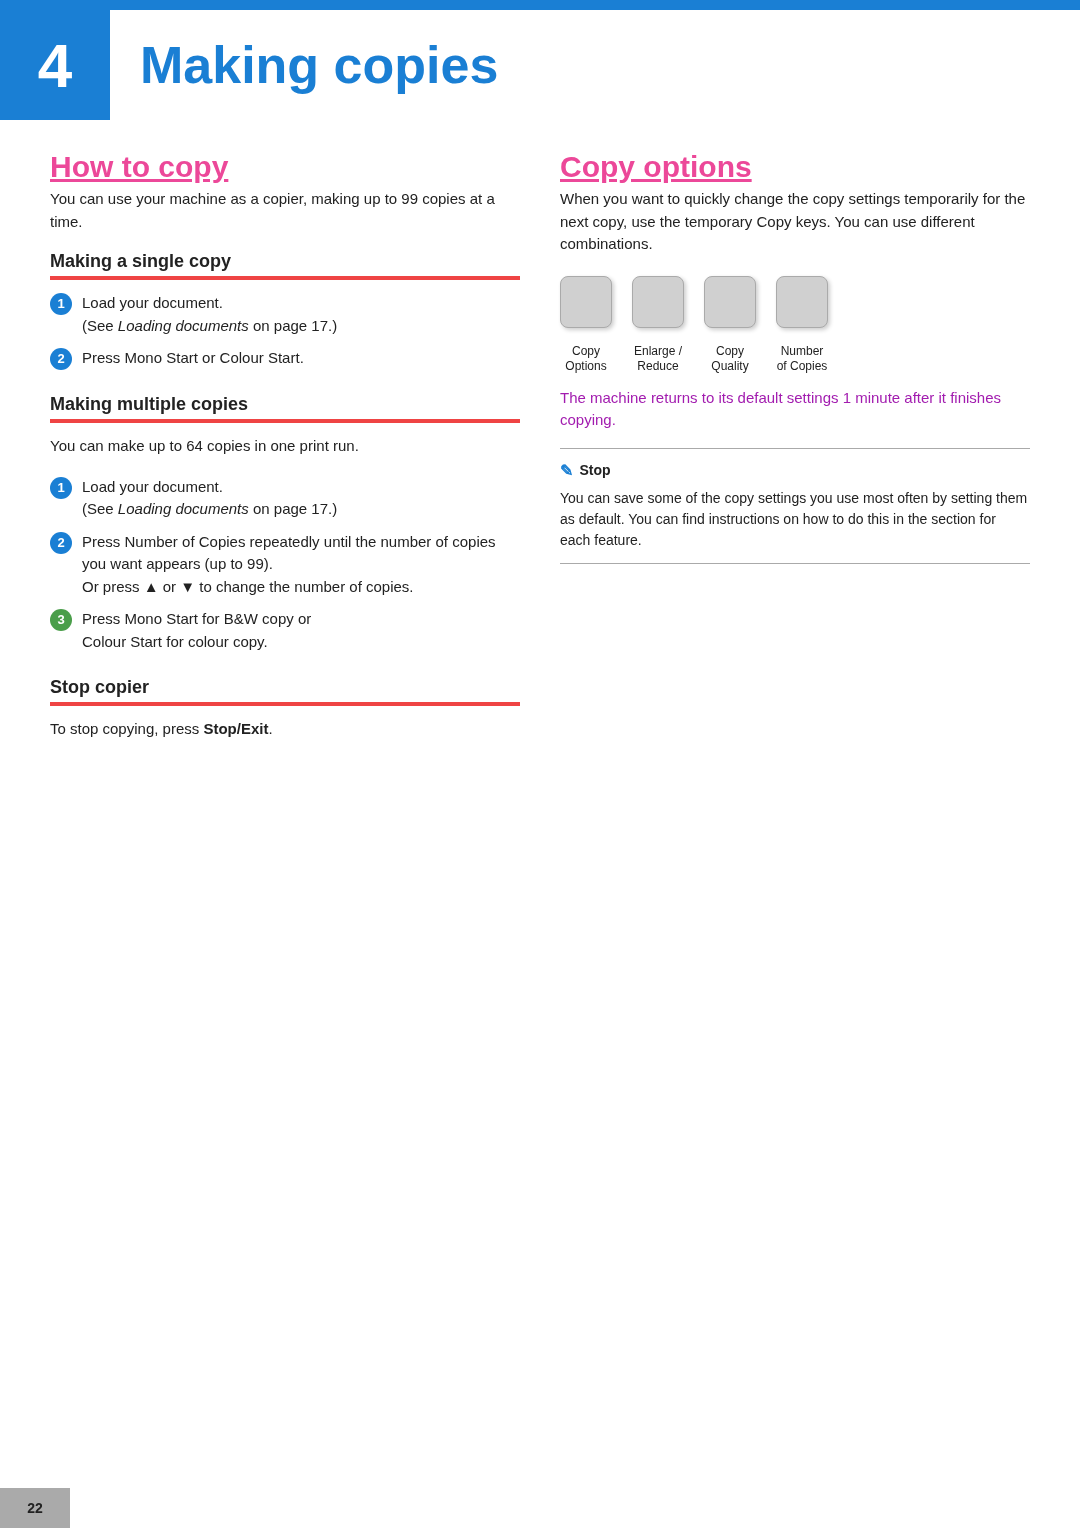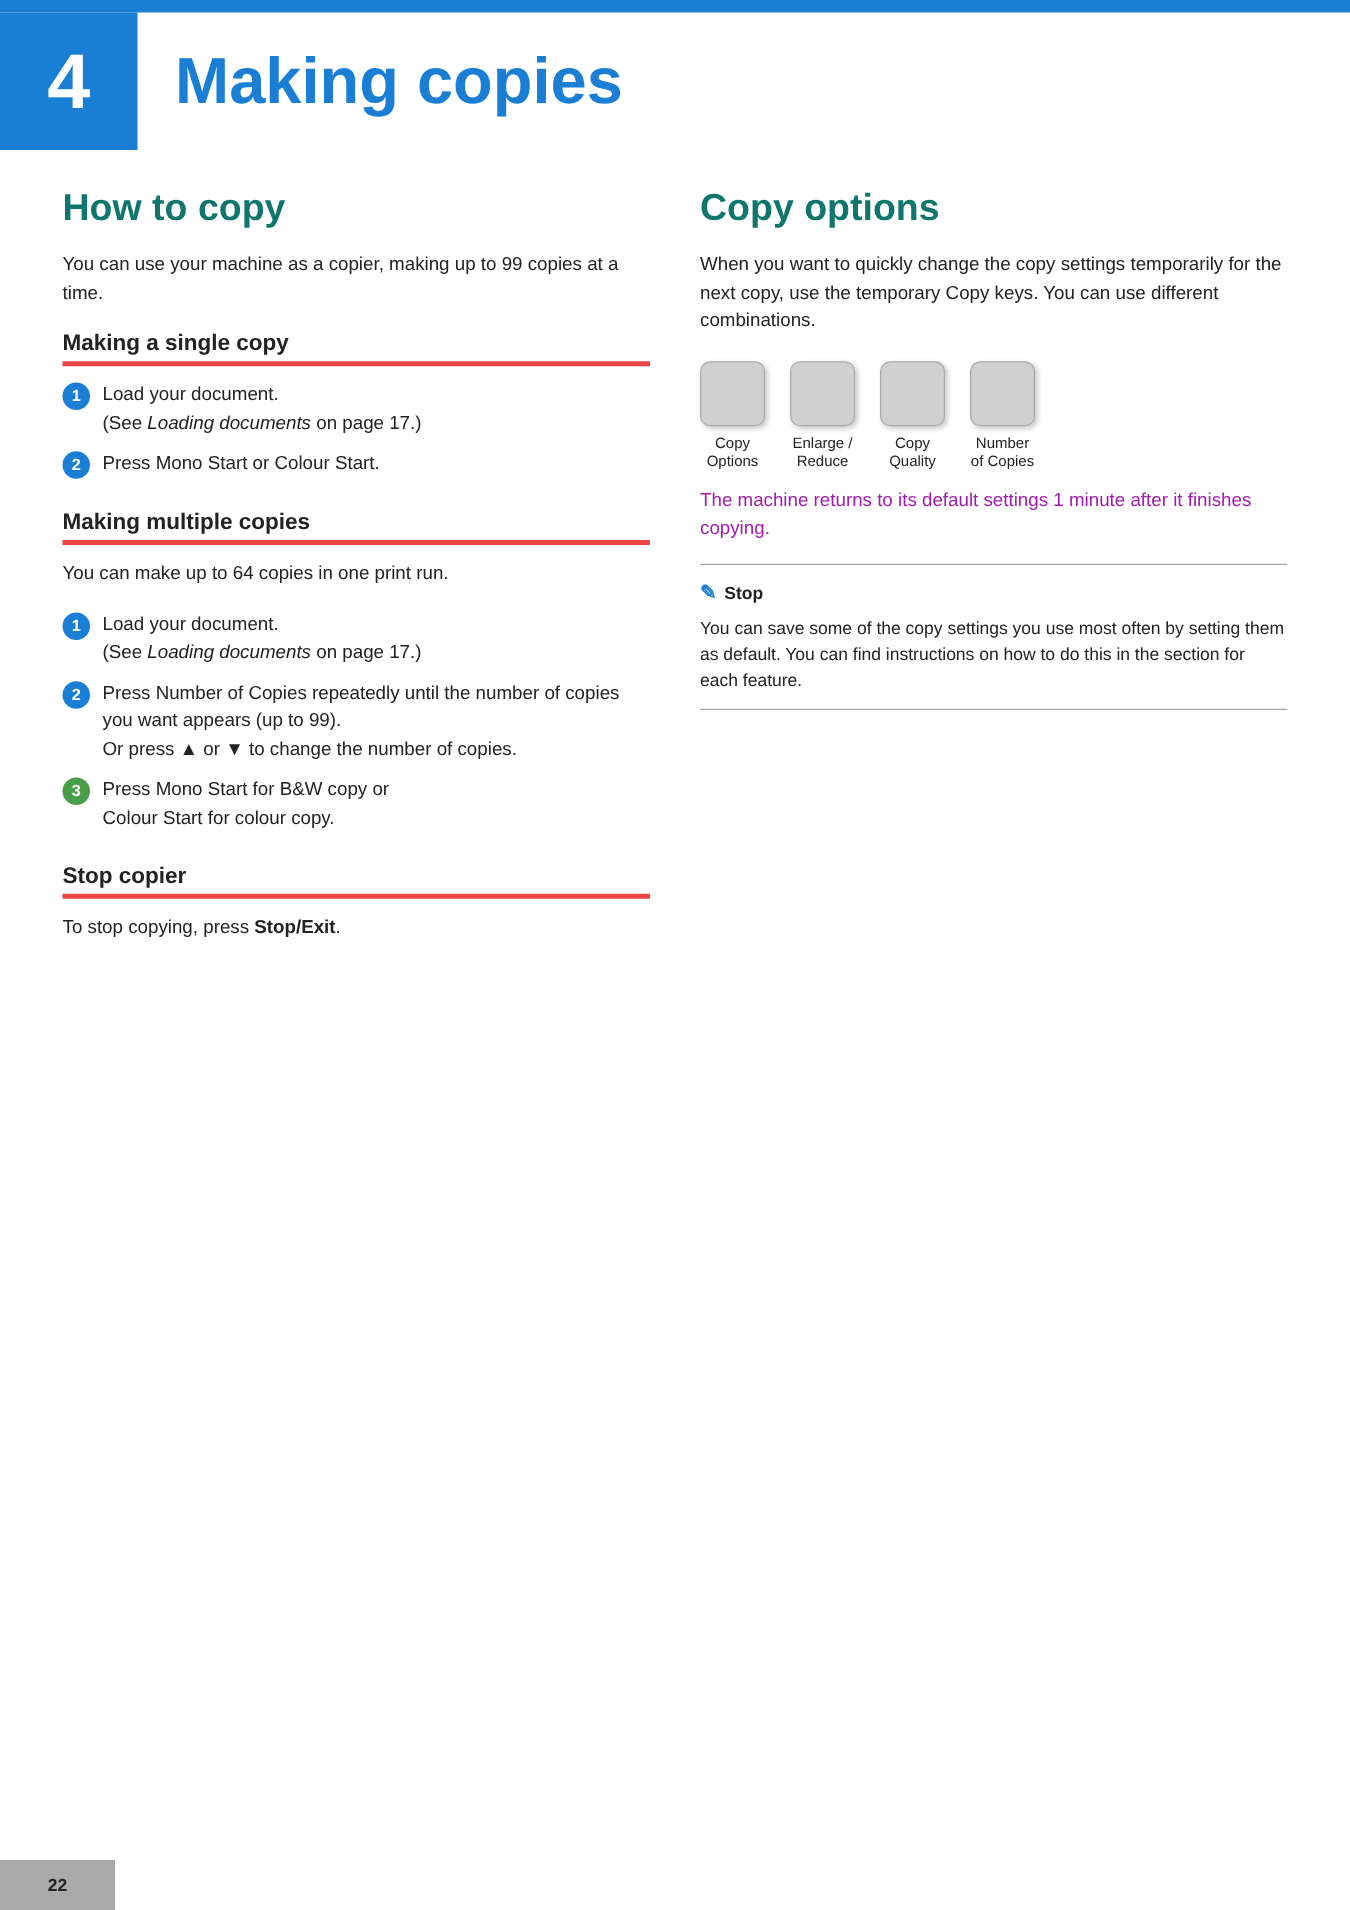--- a/index.html
+++ b/index.html
@@ -68,22 +68,23 @@
     }
 
     .right-col {
       flex: 1;
     }
 
     
     .section-h2 {
       font-size: 30px;
       font-weight: bold;
-      color: #0f766e;
-      margin-bottom: 17px;
+      color: #ec4899;
+      margin-bottom: 4px;
+      text-decoration: underline;
     }
 
     .section-body-text {
       font-size: 15px;
       color: #222;
       line-height: 1.5;
       margin-bottom: 18px;
     }
 
     
@@ -144,21 +145,21 @@
       display: flex;
       gap: 20px;
       margin: 20px 0 12px 0;
       align-items: flex-end;
     }
 
     .copy-key-item {
       display: flex;
       flex-direction: column;
       align-items: center;
-      gap: 6px;
+      gap: 16px;
     }
 
     .copy-key-button {
       width: 52px;
       height: 52px;
       background: #d0d0d0;
       border-radius: 8px;
       border: 1px solid #aaa;
       box-shadow: 2px 2px 4px rgba(0,0,0,0.2);
     }
@@ -212,21 +213,21 @@
       position: absolute;
       bottom: 0;
       left: 0;
       right: 0;
       height: 40px;
       display: flex;
       align-items: center;
     }
 
     .page-number-box {
-      width: 92px;
+      width: 70px;
       height: 40px;
       background: #aaa;
       display: flex;
       align-items: center;
       justify-content: center;
     }
 
     .page-number {
       font-size: 14px;
       font-weight: bold;

